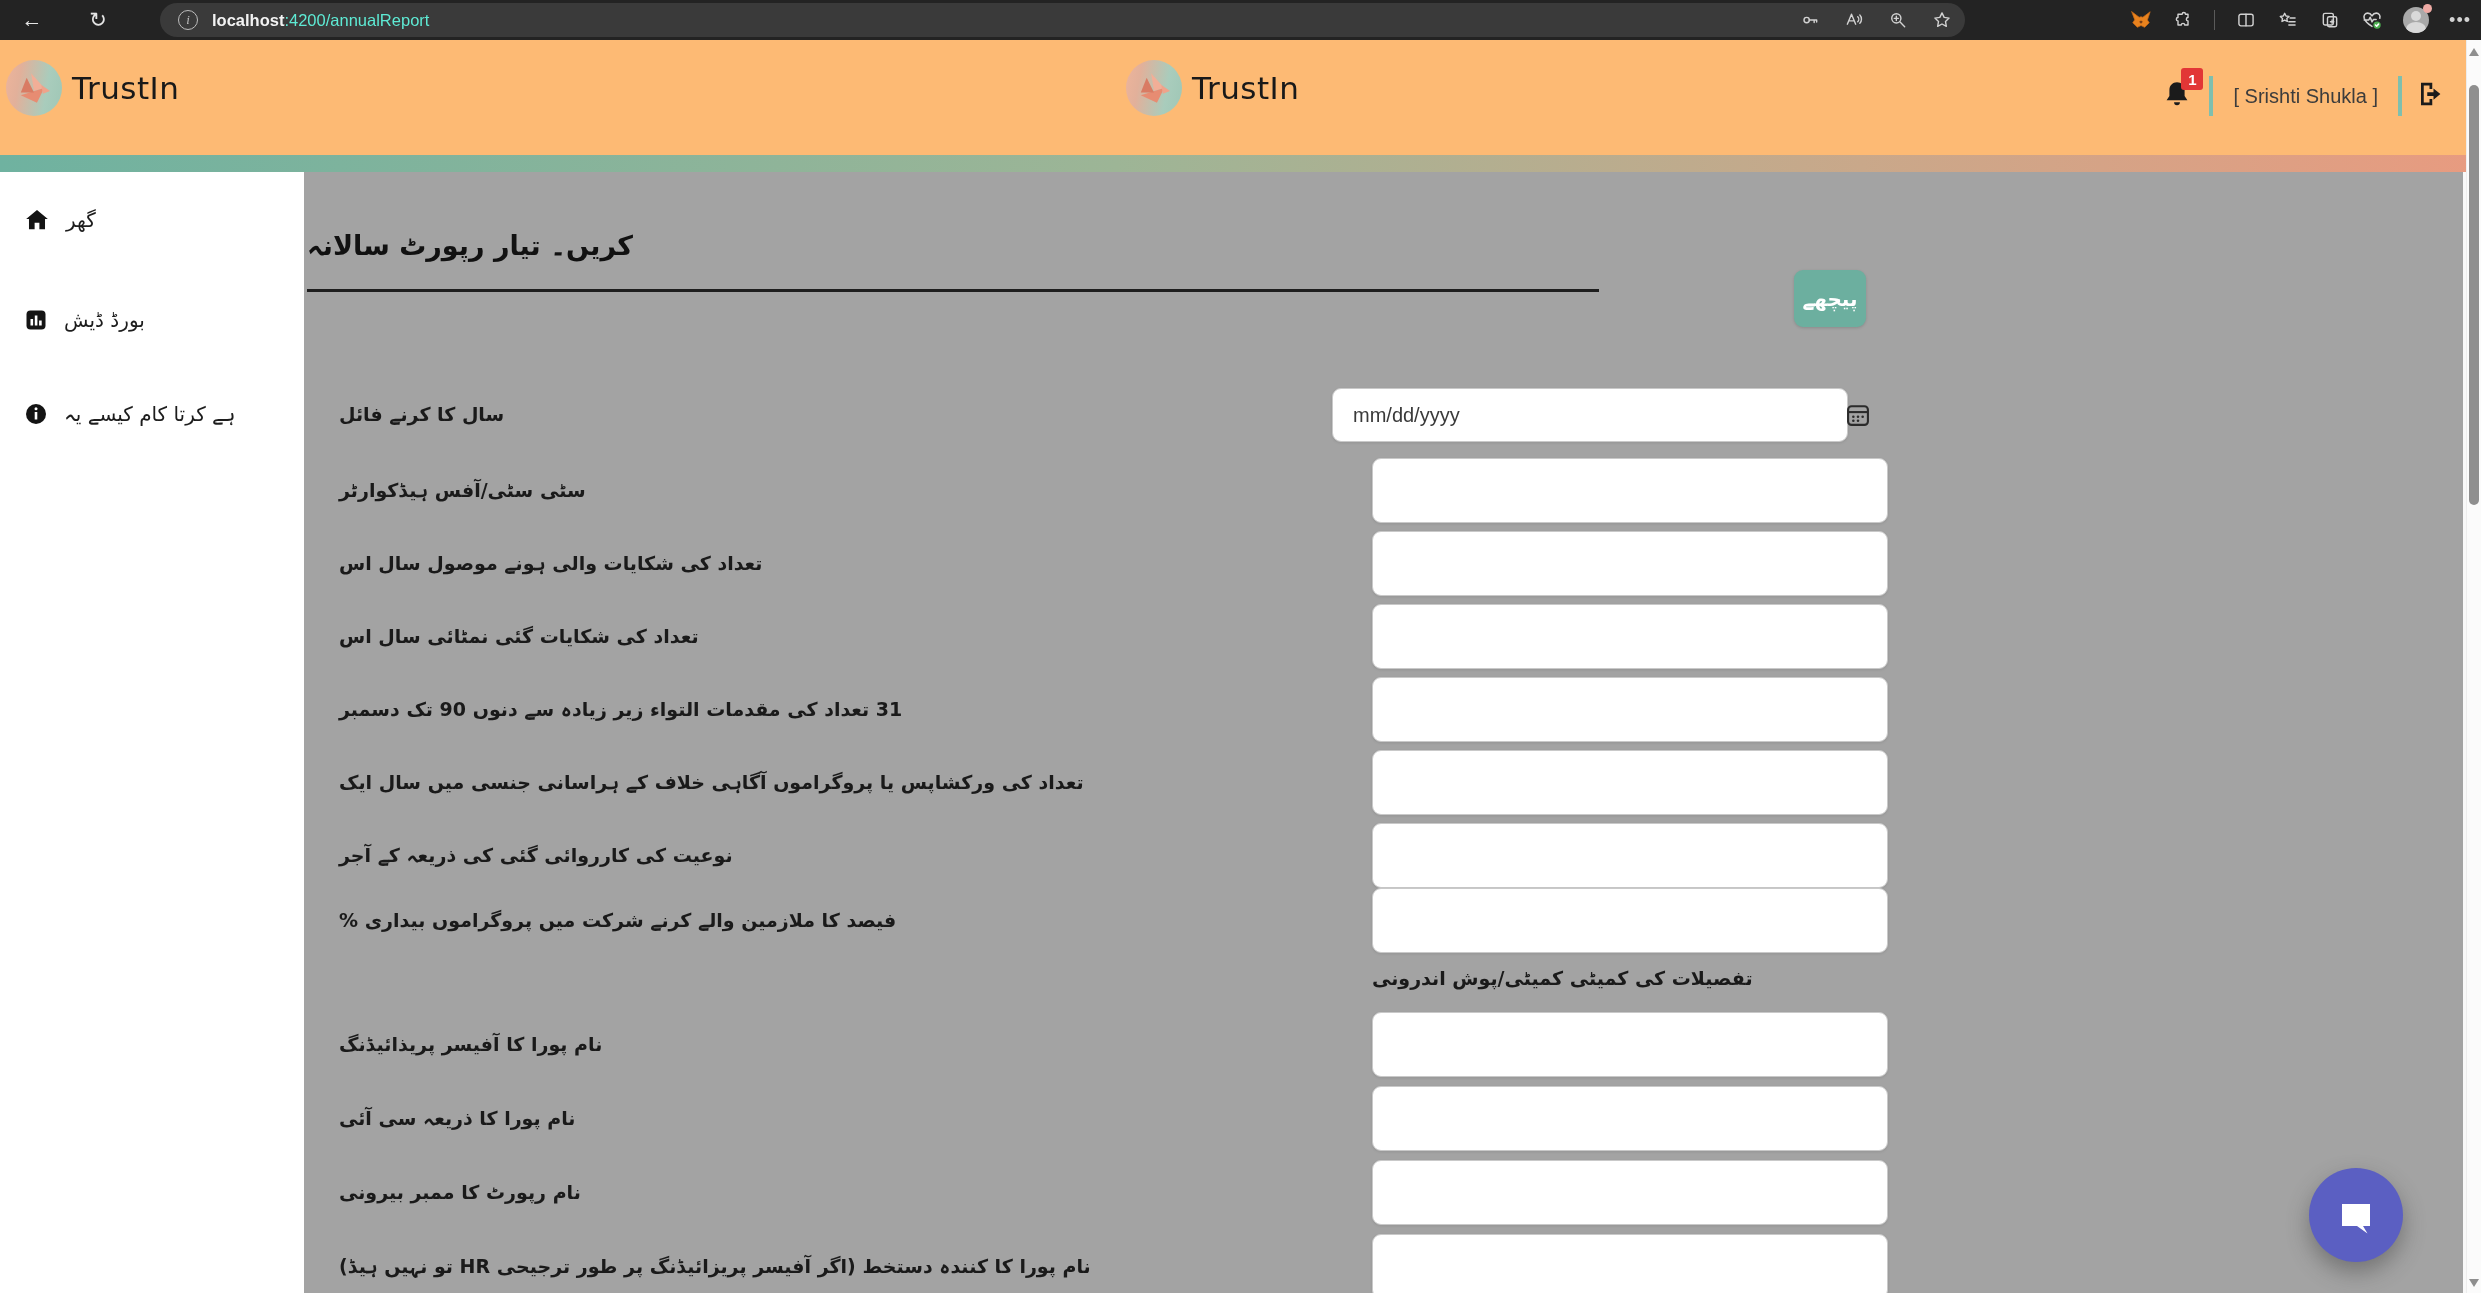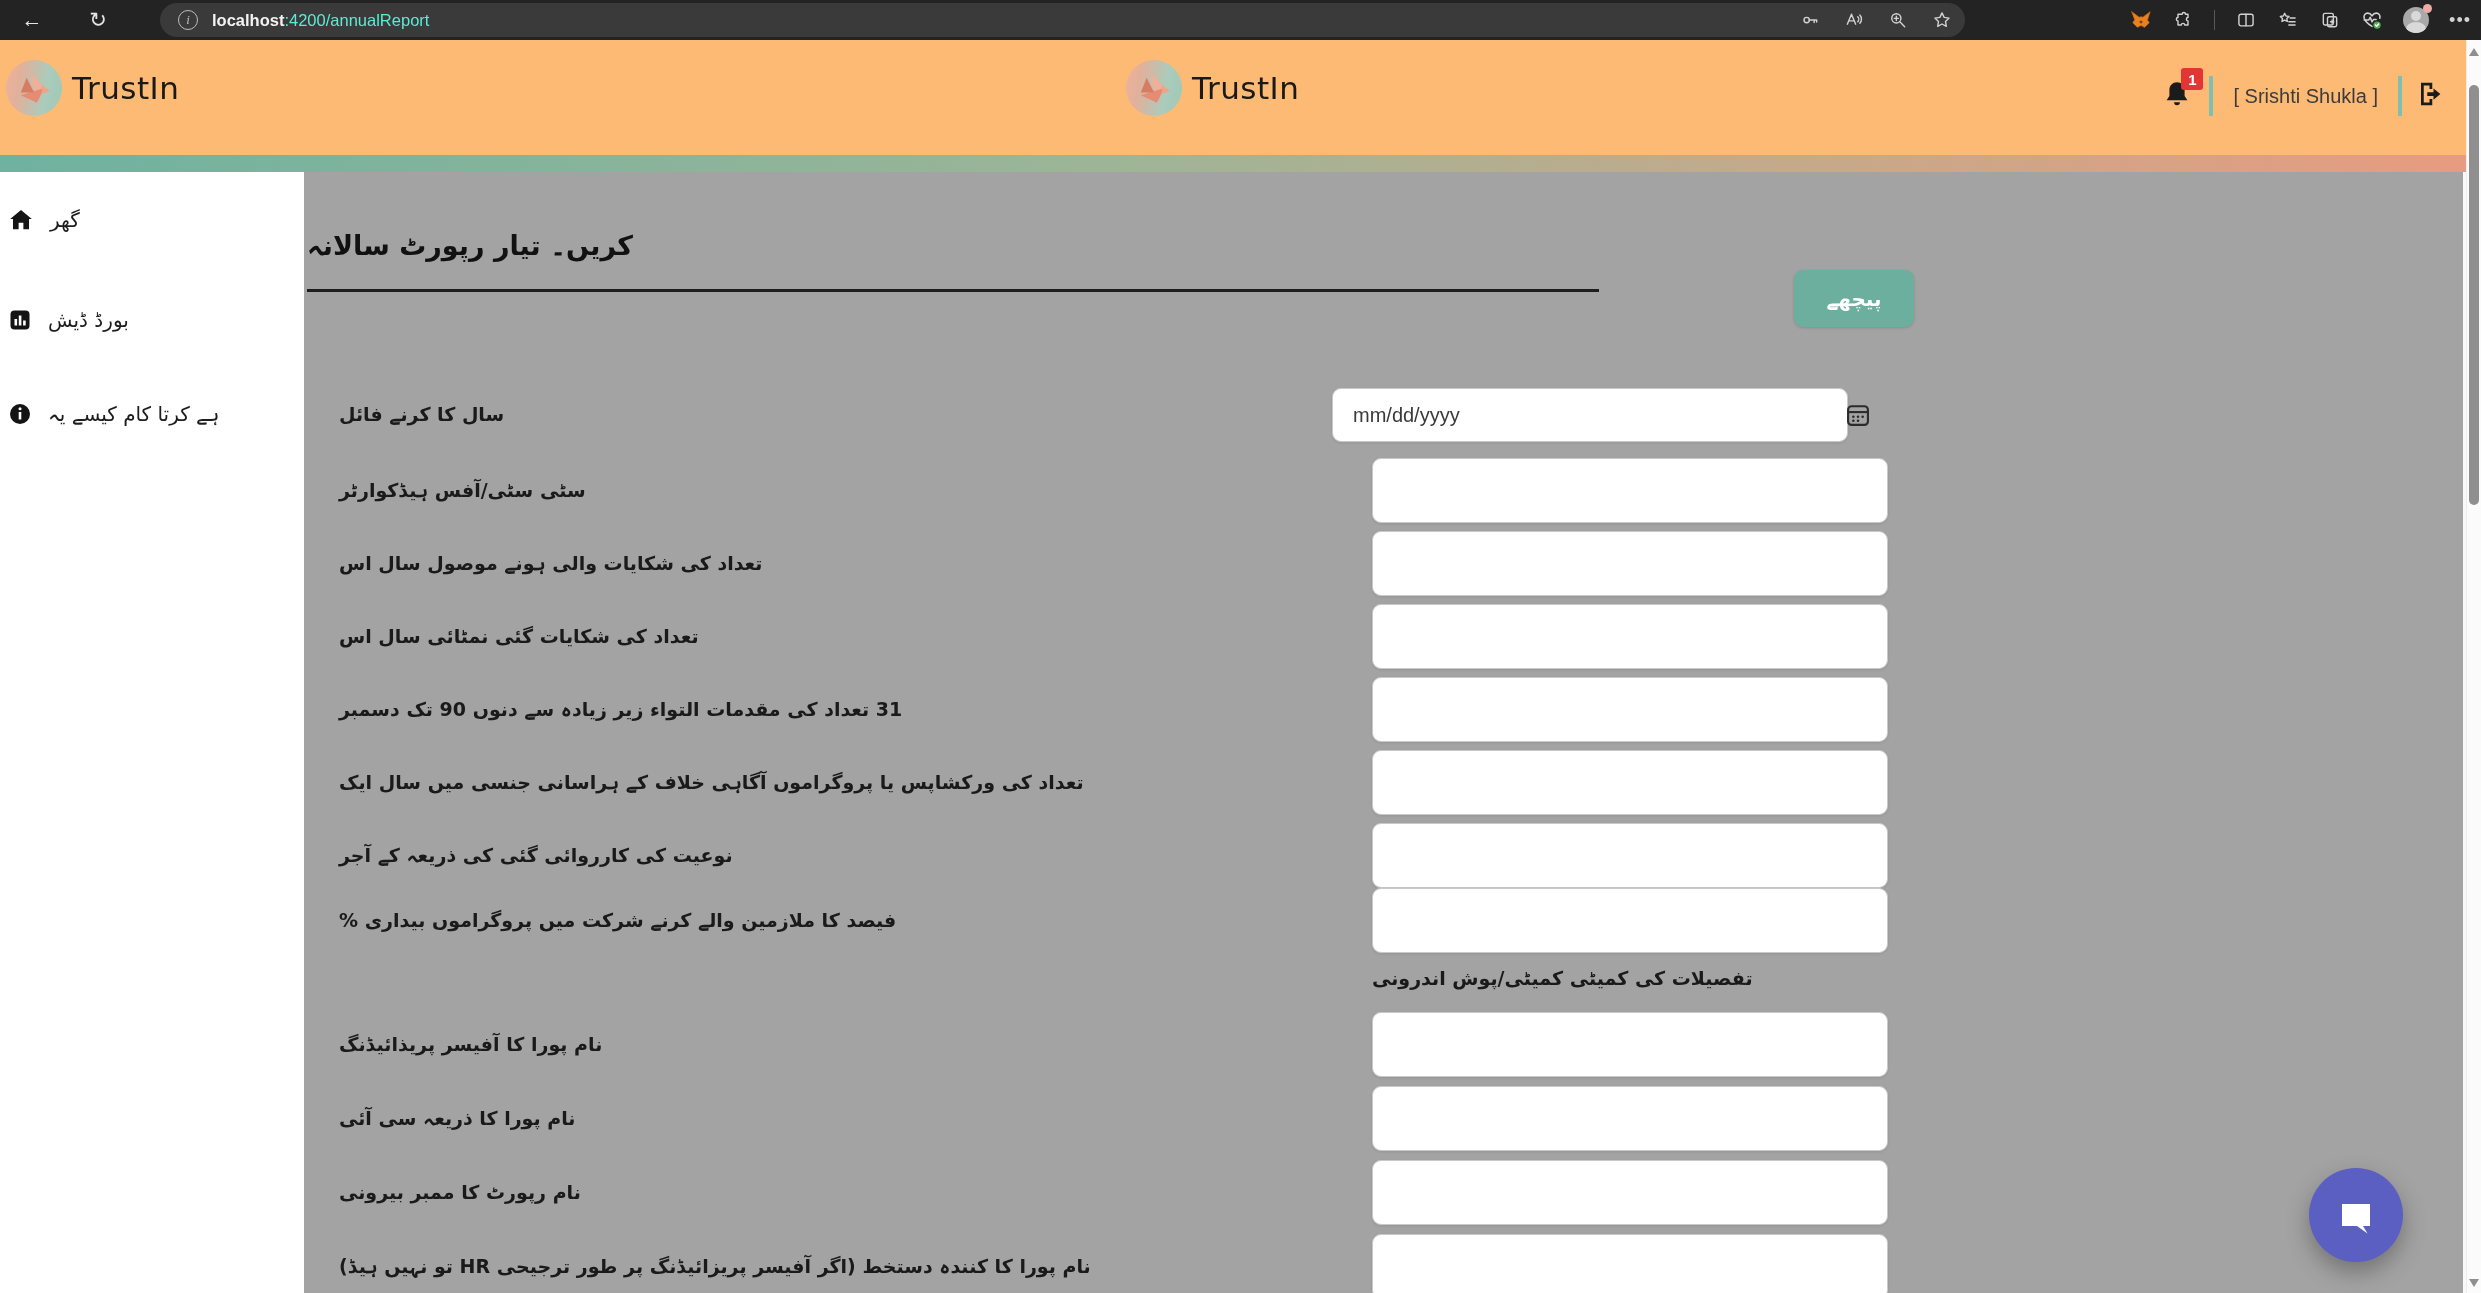--- a/index.html
+++ b/index.html
@@ -39,28 +39,28 @@
   .bell-wrap { position:relative; width:34px; height:36px; }
   .badge { position:absolute; right:-8px; top:-10px; min-width:22px; height:22px; background:#e23636; color:#fff; font-size:15px; font-weight:700; display:flex; align-items:center; justify-content:center; border-radius:3px; padding:0 4px; }
   .teal-sep { width:4px; height:40px; background:#7fbfae; }
   .user-name { font-size:20px; color:#3c3c3c; padding:0 6px; }
 
   
   .gradbar { position:absolute; left:0; top:155px; width:2481px; height:17px; background:linear-gradient(90deg,#6FB2A0 0%,#9DB596 45%,#C9A88A 75%,#E89B80 100%); }
 
   
   .sidebar { position:absolute; left:0; top:172px; width:322px; height:1121px; background:#ffffff; }
-  .side-item { position:absolute; left:0; width:322px; height:44px; display:flex; align-items:center; gap:16px; padding-left:8px; cursor:pointer; }
+  .side-item { position:absolute; left:0; width:322px; height:44px; display:flex; align-items:center; gap:16px; padding-left:24px; cursor:pointer; }
   .side-item .lbl { font-size:20px; color:#1d1d1d; font-family:"DejaVu Sans",sans-serif; }
 
   
   .content { position:absolute; left:304px; top:172px; width:2159px; height:1121px; background:#a3a3a3; }
   .page-title { position:absolute; left:3px; top:58px; font-size:27px; font-weight:700; color:#111; font-family:"DejaVu Sans",sans-serif; }
   .title-underline { position:absolute; left:3px; top:117px; width:1292px; height:3px; background:#1e1e1e; }
-  .back-btn { position:absolute; left:1490px; top:98px; width:120px; height:57px; background:#6CAF9F; border:none; border-radius:9px; color:#fff; font-size:20px; font-weight:700; cursor:pointer; font-family:"DejaVu Sans",sans-serif; box-shadow:0 1px 3px rgba(0,0,0,.15); }
+  .back-btn { position:absolute; left:1490px; top:98px; width:72px; height:57px; background:#6CAF9F; border:none; border-radius:9px; color:#fff; font-size:20px; font-weight:700; cursor:pointer; font-family:"DejaVu Sans",sans-serif; box-shadow:0 1px 3px rgba(0,0,0,.15); }
 
   .form-wrap { position:absolute; left:3px; top:216px; width:1581px; }
   .frow { display:flex; align-items:center; margin-bottom:8px; }
   .frow .flabel { flex:1; padding-left:32px; font-size:19px; font-weight:700; color:#1a1a1a; font-family:"DejaVu Sans",sans-serif; line-height:1.25; padding-right:60px; }
   .fd-input { width:516px; height:65px; background:#fff; border:1px solid #c9c9c9; border-radius:9px; box-shadow:0 1px 3px rgba(0,0,0,.09); font-size:20px; padding:0 16px; color:#333; outline:none; }
   .date-row { margin-bottom:16px; }
   .date-box { position:relative; width:556px; height:54px;margin-left:36px; }
   .date-box input { width:516px; height:54px; background:#fff; border:1px solid #c9c9c9; border-radius:9px; box-shadow:0 1px 3px rgba(0,0,0,.09); font-size:20px; padding:0 52px 0 20px; color:#3a3a3a; outline:none; }
   .date-box input::placeholder { color:#3a3a3a; opacity:1; }
   .cal-ic { position:absolute; right:16px; top:13px; }

